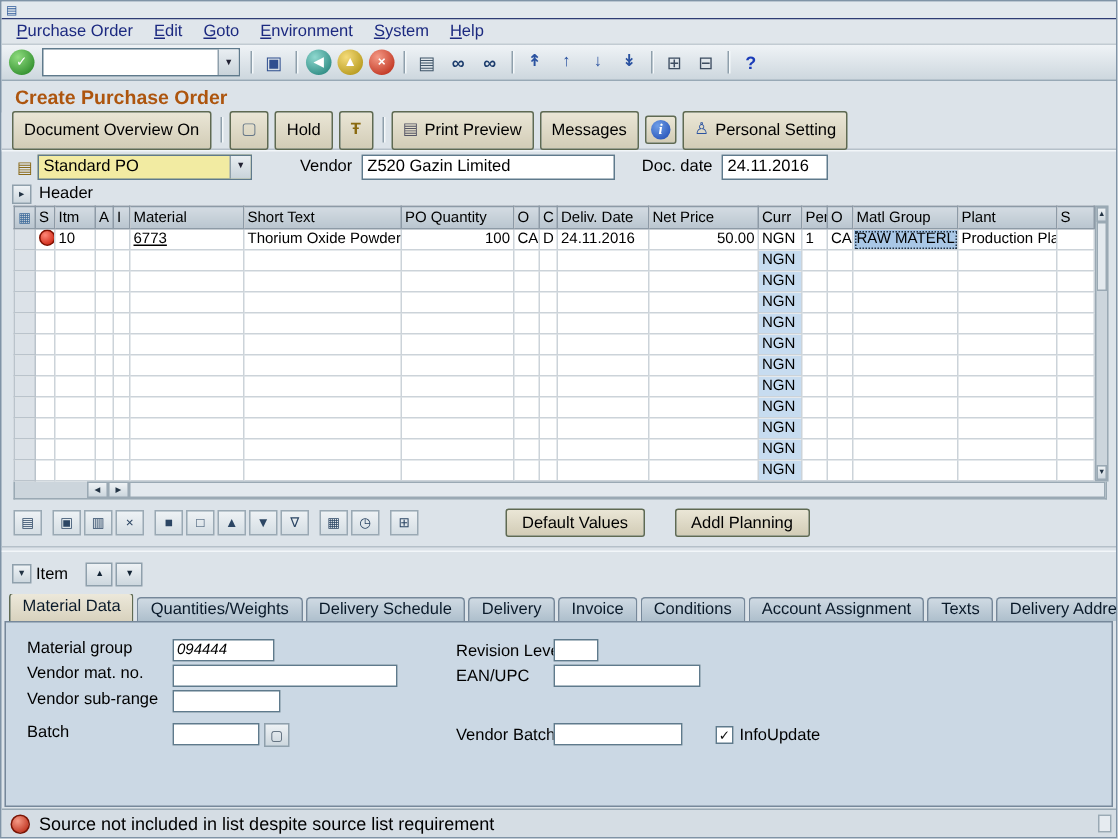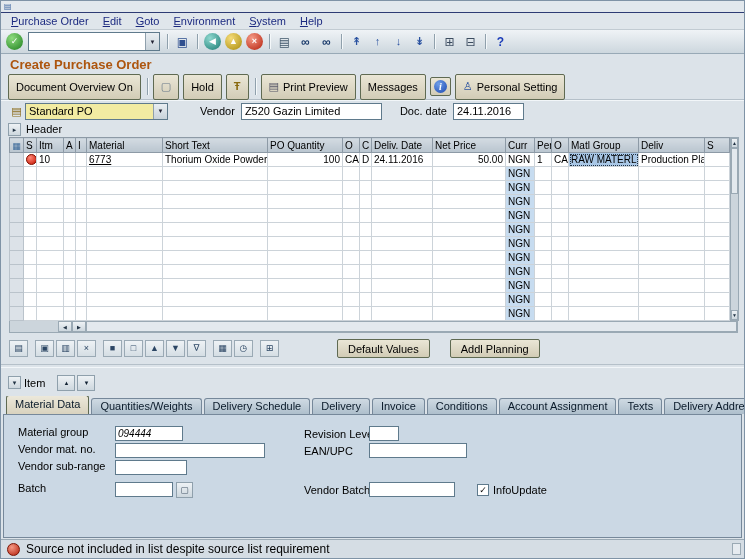--- a/index.html
+++ b/index.html
@@ -246,21 +246,21 @@
 
   <div class="header-form" data-name="order-header-row">
     <button class="small-icon-btn" data-name="document-type-button">
         <span data-name="form-icon">▤</span>
       </button>
     <span class="combo yellow" style="width:143px" data-name="order-type-combo">
       <span class="combo-val" data-name="order-type-value">Standard PO</span>
       <span class="combo-arrow" data-name="order-type-dropdown-icon">▼</span>
     </span>
     <span class="fld-label" style="margin-left:32px" data-name="vendor-label">Vendor</span>
-    <input class="text-field" style="width: 141px;" data-name="vendor-input" value="Z520 Gazin Limited">
+    <input class="text-field" style="width: 169px;" data-name="vendor-input" value="Z520 Gazin Limited">
     <span class="fld-label" style="margin-left:18px" data-name="doc-date-label">Doc. date</span>
     <input class="text-field" style="width: 71px;" data-name="doc-date-input" value="24.11.2016">
   </div>
 
   <div class="section-row" data-name="header-section-row">
     <button class="tri-btn" data-name="header-expand-button">
         <span data-name="expand-arrow-icon">▸</span>
       </button>
     <span data-name="header-section-label">Header</span>
   </div>
@@ -299,21 +299,21 @@
               <th data-name="column-header-short-text">Short Text</th>
               <th data-name="column-header-po-quantity">PO Quantity</th>
               <th data-name="column-header-o">O</th>
               <th data-name="column-header-c">C</th>
               <th data-name="column-header-deliv-date">Deliv. Date</th>
               <th data-name="column-header-net-price">Net Price</th>
               <th data-name="column-header-curr">Curr</th>
               <th data-name="column-header-per">Per</th>
               <th data-name="column-header-o">O</th>
               <th data-name="column-header-matl-group">Matl Group</th>
-              <th data-name="column-header-plnt">Deliv</th>
+              <th data-name="column-header-plnt">Plant</th>
               <th data-name="column-header-s">S</th>
             </tr>
           </thead>
           <tbody>
             <tr data-name="table-row">
               <td class="sel-cell" data-name="row-selector"></td>
               <td data-name="grid-cell"><span class="red-ball" data-name="item-status-error-icon"></span></td>
               <td data-name="grid-cell">10</td>
               <td data-name="grid-cell"></td>
               <td data-name="grid-cell"></td>

